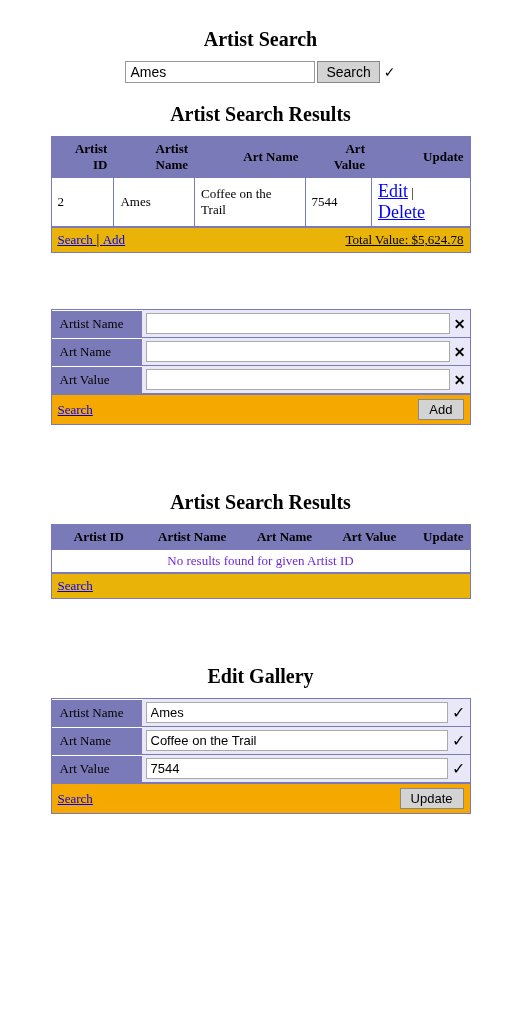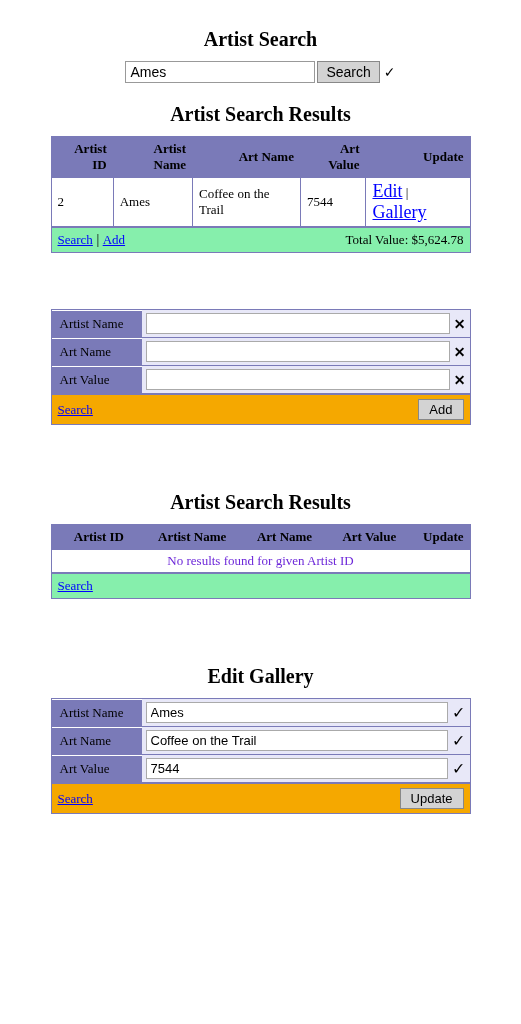--- a/index.html
+++ b/index.html
@@ -64,26 +64,27 @@
       border: 1px solid #7a7ab8;
       padding: 3px 6px;
       font-size: 13px;
     }
     .results-table tr:nth-child(even) td {
       background: #fff;
     }
 
     
     .table-footer {
-      background: #86efac;
+      background: #eab308;
       border: 1px solid #7a7ab8;
       padding: 4px 6px;
       display: flex;
       justify-content: space-between;
       align-items: flex-end;
+      text-decoration: underline;
     }
     .table-footer a, .footer-link {
       color: #00f;
       text-decoration: underline;
       cursor: pointer;
       font-size: 13px;
     }
     .footer-total {
       font-size: 13px;
       font-weight: normal;
@@ -219,21 +220,21 @@
     </thead>
     <tbody>
       <tr>
         <td>2</td>
         <td>Ames</td>
         <td>Coffee on the Trail</td>
         <td>7544</td>
         <td>
           <span class="action-link">Edit</span>
           <span> | </span>
-          <span class="action-link">Gallery</span>
+          <span class="action-link">Delete</span>
         </td>
       </tr>
     </tbody>
   </table>
   <div class="table-footer">
     <div>
       <span class="footer-link">Search</span>
       <span> | </span>
       <span class="footer-link">Add</span>
     </div>

